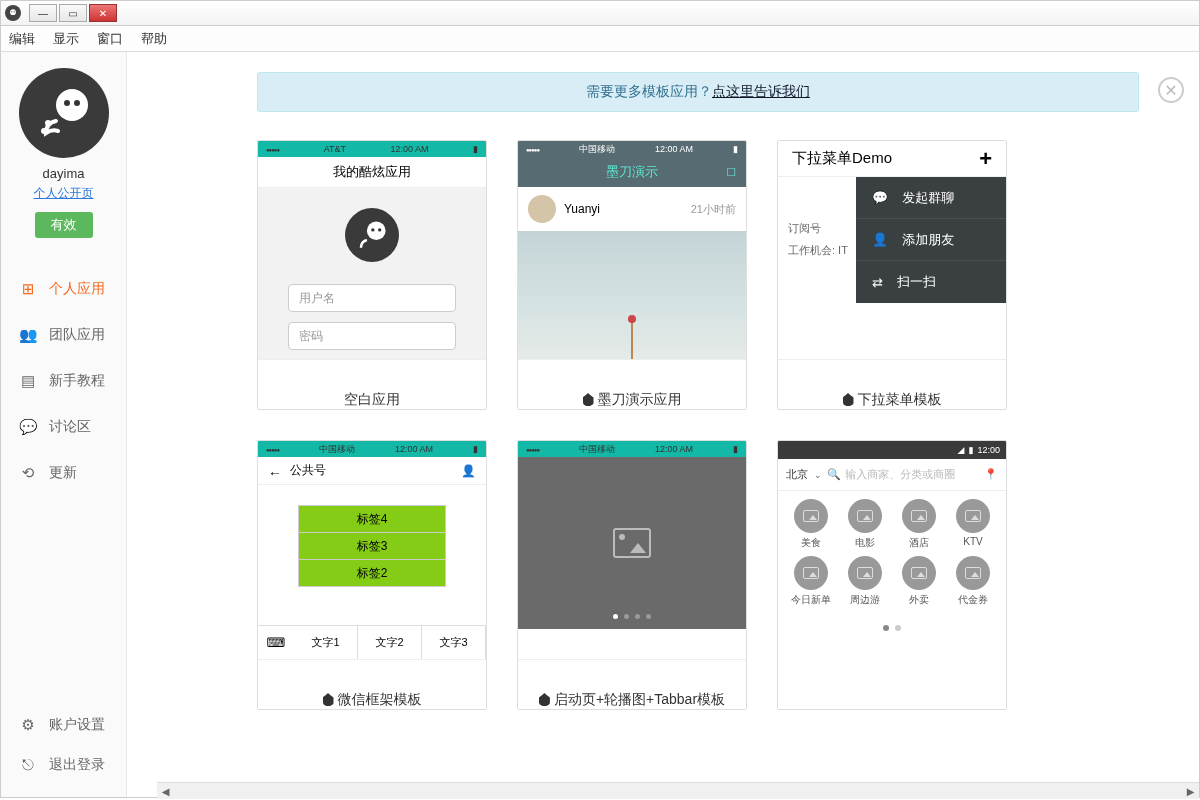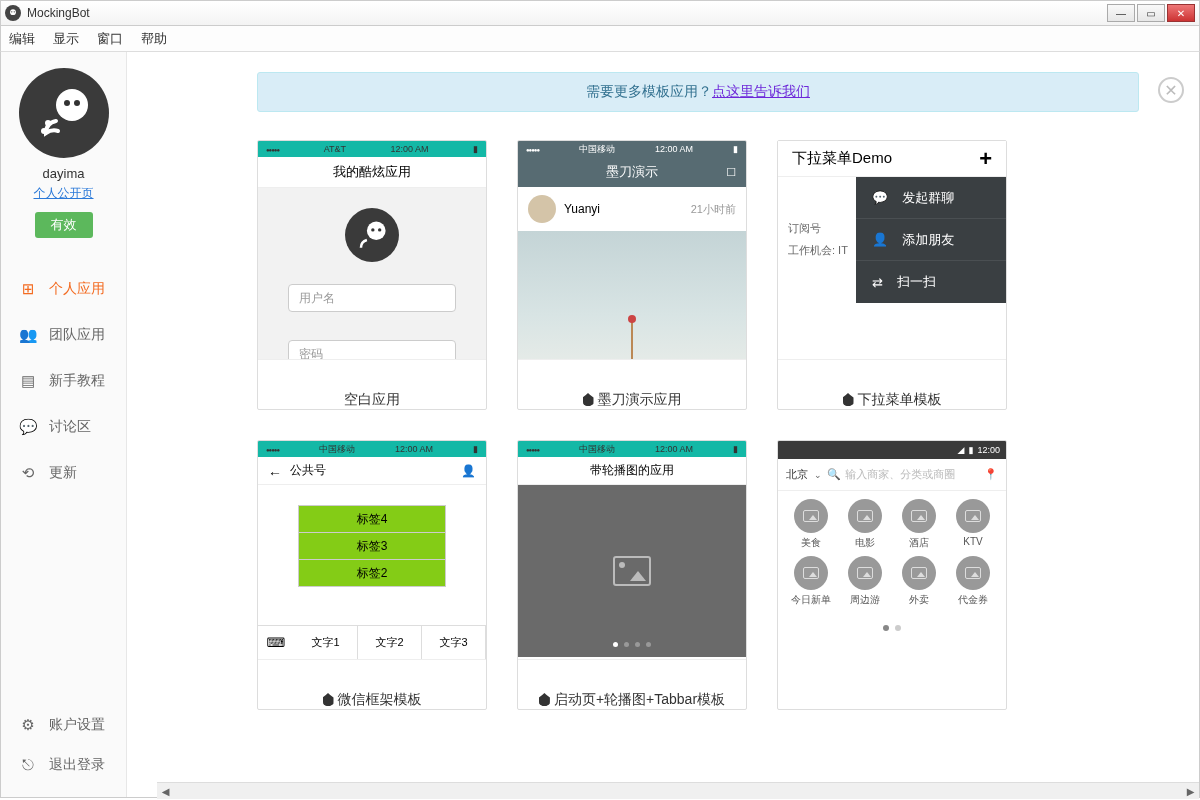--- a/index.html
+++ b/index.html
@@ -32,44 +32,44 @@
 .nav-item { display:flex; align-items:center; height:46px; padding:0 18px; color:#666; gap:12px; cursor:pointer; font-size:14px;}
 .nav-item.active { color:#f36b21; }
 .nav-item .ic { width:18px; text-align:center; font-size:15px; }
 
 .sidebar-bottom { margin-top:auto; padding-bottom:12px; }
 .sidebar-bottom .nav-item { height:40px; }
 
 
 .main { flex:1; position:relative; overflow:auto; background:#fff; padding: 20px 60px 20px 130px;}
 .banner { background:#d9edf7; border:1px solid #bce8f1; color:#31708f; text-align:center; padding:10px; border-radius:3px; position:relative; margin-bottom:28px; font-size:14px;}
-.banner a { color:#6d28d9; text-decoration:underline; }
+.banner a { color:#0f172a; text-decoration:underline; }
 .close-banner { position:absolute; right:-46px; top:4px; width:26px; height:26px; border:2px solid #ccc; border-radius:50%; color:#bbb; display:flex; align-items:center; justify-content:center; font-size:16px; cursor:pointer; background:#fff;}
 
 .grid { display:grid; grid-template-columns: repeat(3, 230px); gap: 30px 30px; }
 .card { border:1px solid #ddd; border-radius:2px; background:#fff; display:flex; flex-direction:column; overflow:hidden;}
 .preview { height:218px; background:#f2f2f2; position:relative; overflow:hidden; }
 .card-label { height:50px; border-top:1px solid #eee; display:flex; align-items:flex-end; justify-content:center; gap:4px; font-size:14px; color:#333;}
 .apple-ic::before { content:""; display:inline-block; width:11px; height:13px; background:#333; border-radius:3px 3px 4px 4px; clip-path: polygon(50% 0,70% 15%,100% 35%,100% 85%,70% 100%,30% 100%,0 85%,0 35%,30% 15%);}
 .android-ic { width:12px; height:12px; background:#333; border-radius:2px 2px 0 0; position:relative; display:inline-block;}
 .android-ic::before,.android-ic::after{content:"";position:absolute;width:2px;height:4px;background:#333;top:-3px;}
 .android-ic::before{left:2px;} .android-ic::after{right:2px;}
 
 
 .statusbar { height:16px; background:#14b8a6; display:flex; align-items:center; justify-content:space-between; padding:0 8px; font-size:9px; color:#333;}
 .statusbar.dark { background:#576b72; color:#fff; }
 .statusbar .dots::before{content:"●●●●●"; letter-spacing:-1px; font-size:6px;}
 
 .p1-header { text-align:center; padding:6px 0; font-size:13px; background:#fff; border-bottom:1px solid #eee;}
 .p1-body { padding:20px 30px; text-align:center;}
 .p1-avatar { width:54px; height:54px; border-radius:50%; background:#3a3a3a; margin:0 auto 22px; display:flex; align-items:center; justify-content:center;}
 .p1-avatar svg{width:34px;height:34px;}
-.p1-input { border:1px solid #ccc; border-radius:4px; height:28px; width:100%; margin-bottom:28px; padding:0 10px; font-size:12px; color:#999; background:#fff; display:flex; align-items:center;}
-
-.p2-header { background:#576b72; color:#ffffff; height:30px; display:flex; align-items:center; justify-content:center; font-size:13px; position:relative;}
+.p1-input { border:1px solid #ccc; border-radius:4px; height:28px; width:100%; margin-bottom:10px; padding:0 10px; font-size:12px; color:#999; background:#fff; display:flex; align-items:center;}
+
+.p2-header { background:#576b72; color:#5eead4; height:30px; display:flex; align-items:center; justify-content:center; font-size:13px; position:relative;}
 .p2-header .inbox { position:absolute; right:10px; font-size:11px;}
 .p2-row { display:flex; align-items:center; padding:8px 10px; gap:8px; background:#fff; font-size:12px;}
 .p2-row .av { width:28px; height:28px; border-radius:50%; background:#d4c4a8;}
 .p2-row .time { margin-left:auto; color:#999; font-size:11px;}
 .p2-sky { height:140px; background:linear-gradient(#c4d4d6,#d8e4e4 60%,#e8ece8); position:relative;}
 .p2-tower { position:absolute; left:50%; bottom:0; width:2px; height:50px; background:#b85; transform:translateX(-50%);}
 .p2-tower::before{content:"";position:absolute;top:-6px;left:-3px;width:8px;height:8px;background:#c44;border-radius:50%;}
 
 .p3-header { height:36px; border-bottom:1px solid #eee; display:flex; align-items:center; padding:0 14px; font-size:15px; font-weight:500; background:#fff;}
 .p3-header .plus { margin-left:auto; font-size:22px; font-weight:bold;}
@@ -121,21 +121,20 @@
 <body>
 
 <div class="titlebar">
   <span class="logo">
     <svg viewBox="0 0 24 24" class="robot-svg">
         <circle cx="12" cy="10" r="7" fill="#fff"></circle>
         <circle cx="9" cy="9" r="1.5" fill="#333"></circle>
         <circle cx="15" cy="9" r="1.5" fill="#333"></circle>
       </svg>
   </span>
-  <span class="title">MockingBot</span>
   <div class="winbtns">
     <div class="winbtn">—</div>
     <div class="winbtn">▭</div>
     <div class="winbtn close">✕</div>
   </div>
 </div>
 
 <div class="menubar">
   <span>编辑</span>
   <span>显示</span>
@@ -320,21 +319,20 @@
       </div>
 
       <div class="card">
         <div class="preview" style="background:#fff;">
           <div class="statusbar">
               <span class="dots"></span>
               <span>中国移动</span>
               <span>12:00 AM</span>
               <span>▮</span>
             </div>
-          <div class="p5-header">带轮播图的应用</div>
           <div class="p5-carousel">
             <div class="p5-img"></div>
             <div class="p5-dots">
                 <span class="on"></span>
                 <span></span>
                 <span></span>
                 <span></span>
               </div>
           </div>
         </div>

